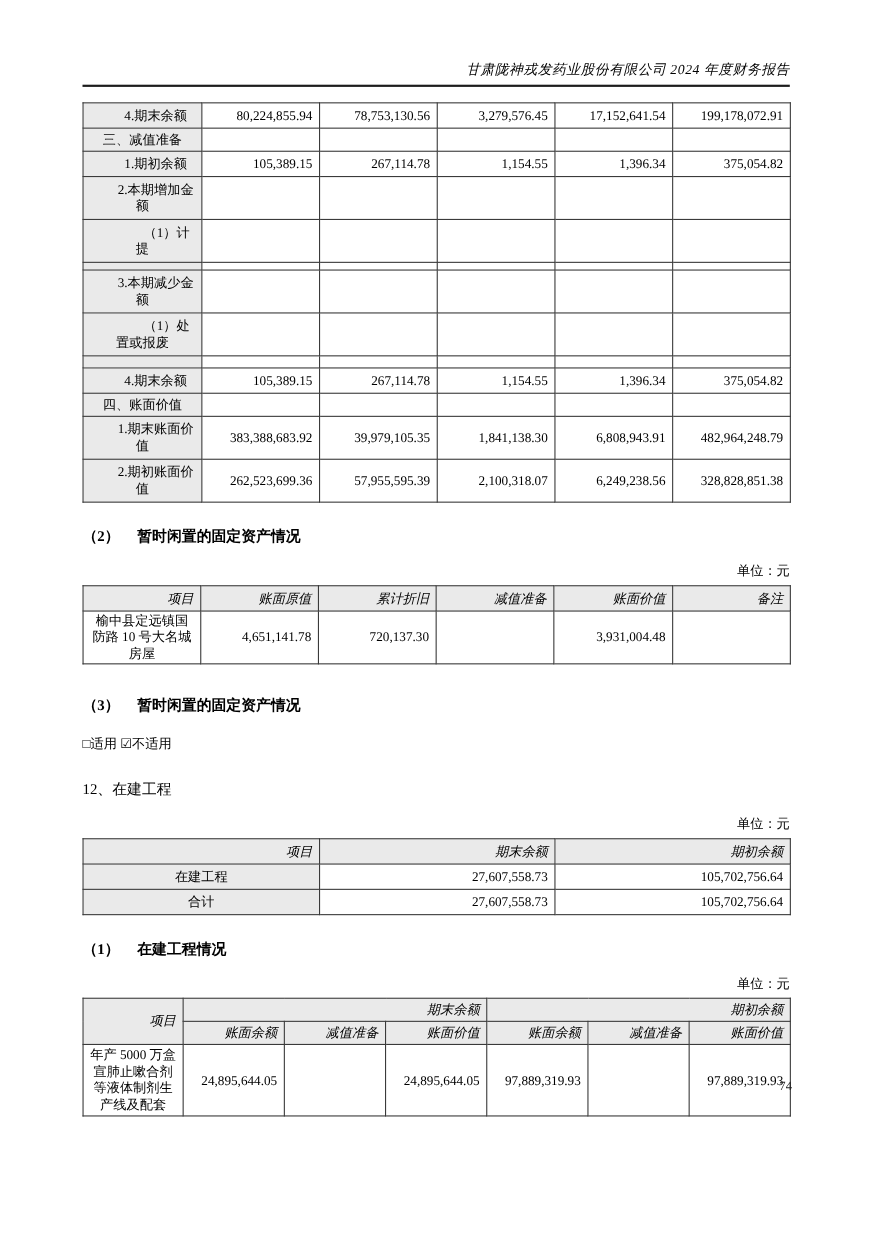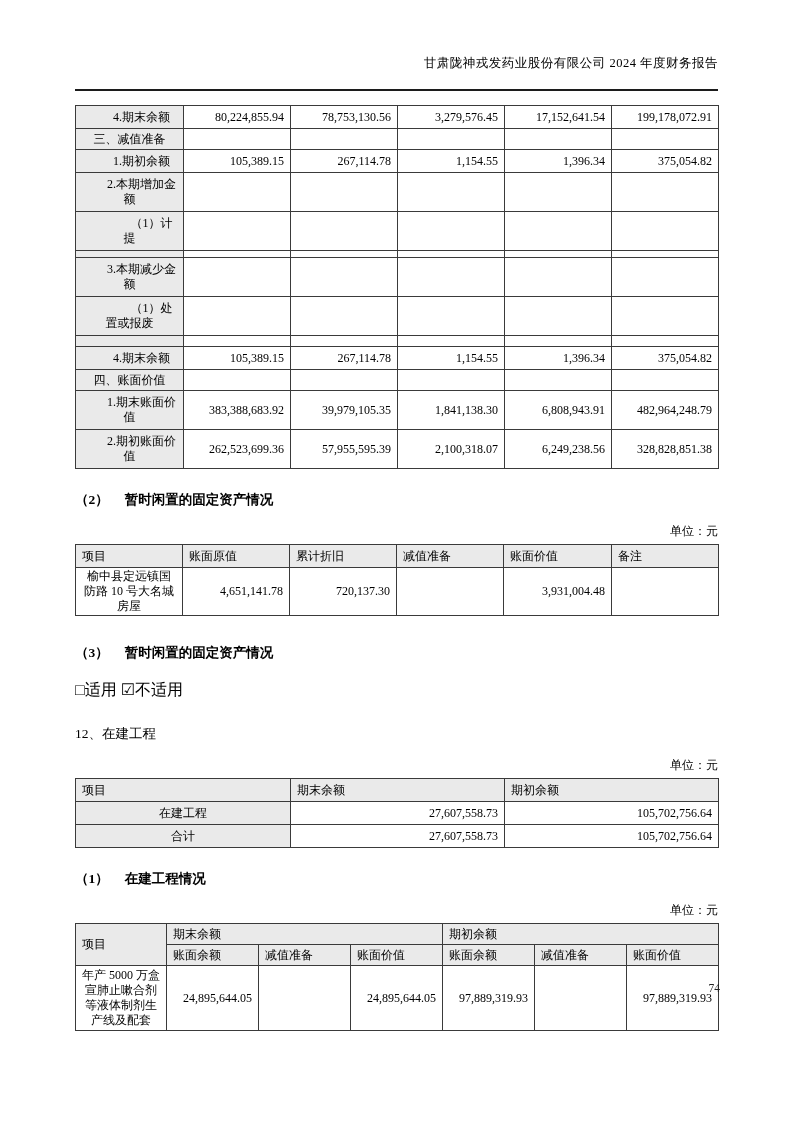--- a/index.html
+++ b/index.html
@@ -11,52 +11,53 @@
     color:#000;
     margin:0 auto;
     overflow:hidden;
   }
   .content { position:absolute; left:75px; top:55px; width:643px; }
 
   .doc-header {
     text-align:right;
     font-size:12.5px;
     letter-spacing:0.5px;
-    padding-bottom:17px;
+    padding-bottom:5px;
     border-bottom:2px solid #1c1c1c;
+    font-style:italic;
   }
 
   table { border-collapse:collapse; width:643px; table-layout:fixed; margin:0; }
   td, th {
     border:1px solid #3a3a3a;
     font-size:12px;
     font-weight:normal;
     line-height:1.25;
     padding:1px 6px;
     vertical-align:middle;
     overflow:hidden;
     word-break:break-all;
   }
   .gray { background:#eaeaea; }
   .num  { text-align:right; }
-  .ctr  { text-align:left; }
+  .ctr  { text-align:right;font-style:italic; }
   .lab  { text-align:center; }
   .ind1 { text-indent:24px; }
   .ind2 { text-indent:44px; }
   tr.sp td { height:6px; padding:0; }
   tr.sp2 td { height:10px; padding:0; }
   tr.h20 td { height:20px; }
   tr.h18 td { height:18px; }
   tr.h36 td { height:36px; }
 
   .sec-heading { font-weight:bold; font-size:13.5px; margin:22px 0 0 0; }
   .sec-heading .sec-title { margin-left:16px;margin-top:47px; }
   .num-heading { font-weight:normal; font-size:13.5px; margin:24px 0 0 0; }
   .unit { text-align:right; font-size:12px; margin:14px 0 4px 0; }
-  .apply-line { font-size:16px; margin:18px 0 0 0; }
+  .apply-line { font-size:12px; margin:18px 0 0 0; }
 
   .m-t1 { margin-top:14px; }
   .pagenum {
     position:absolute; top:982px; right:73px;
     font-size:11.5px; color:#222;
   }
 </style>
 </head>
 <body>
 

